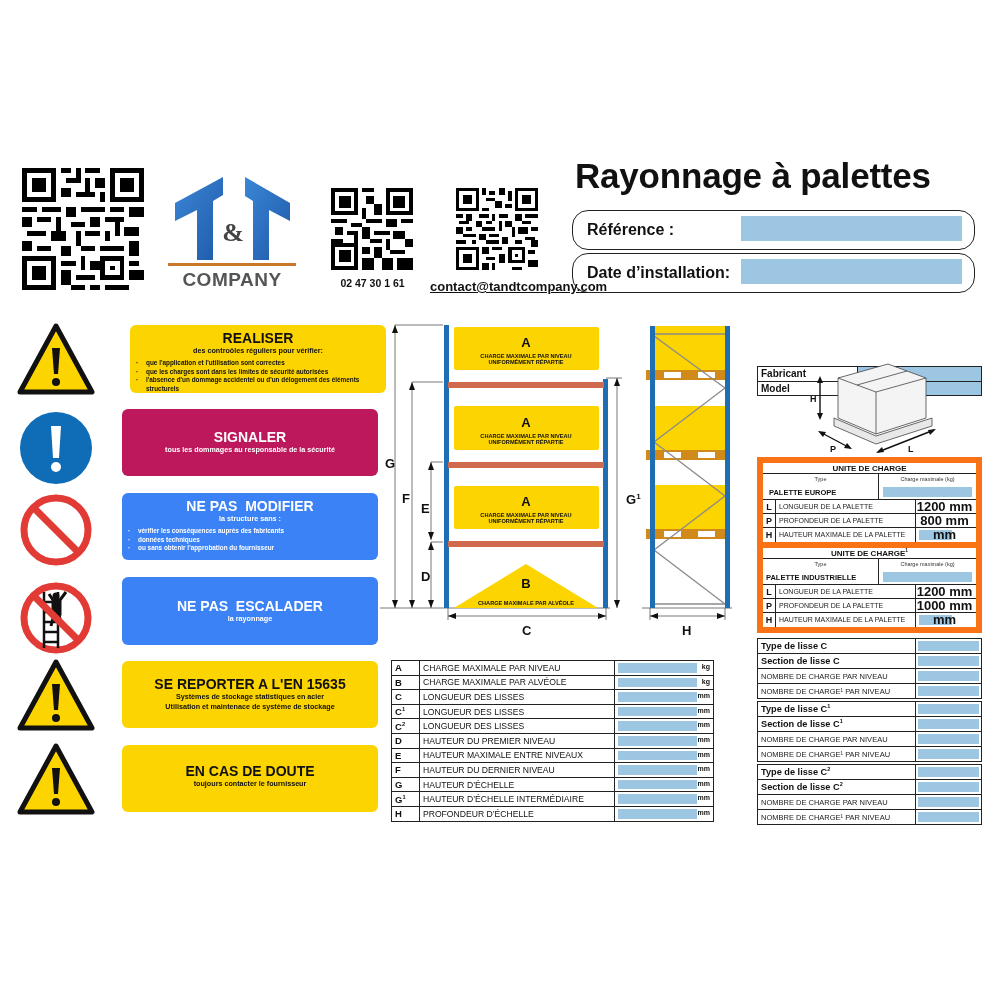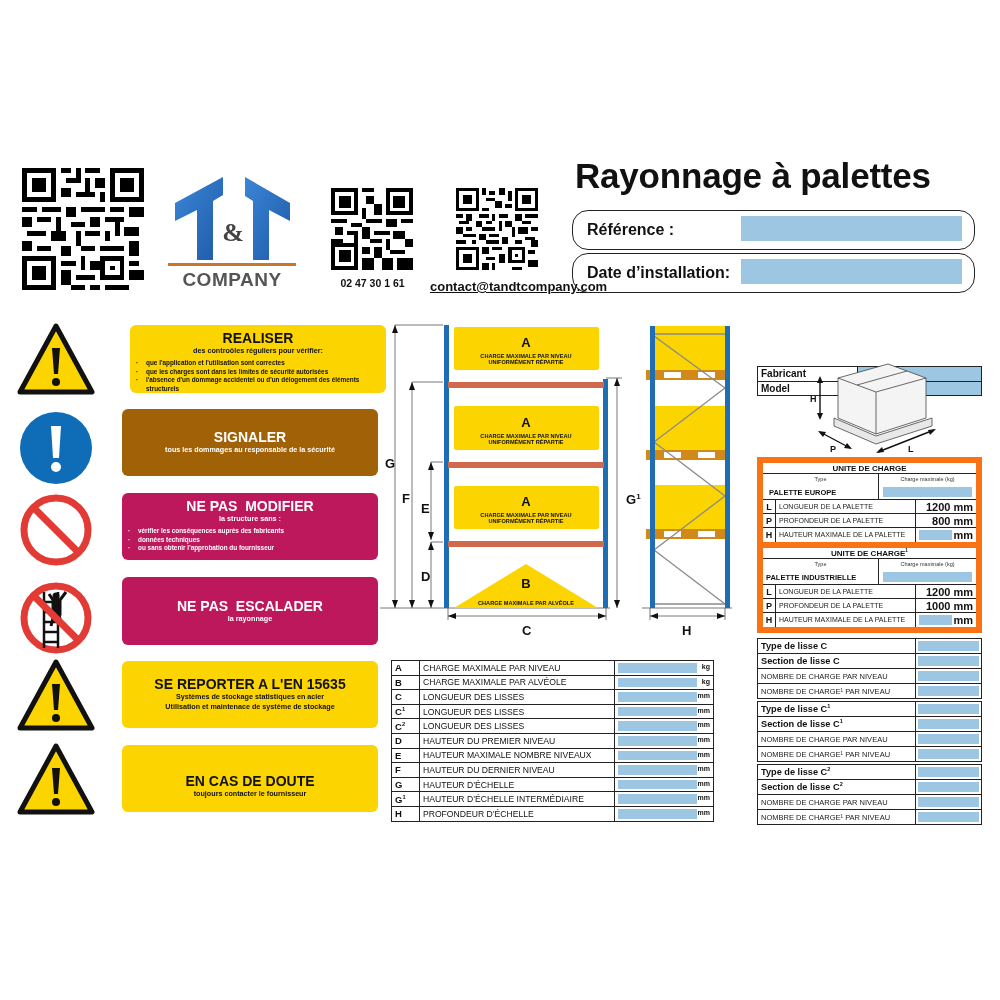--- a/index.html
+++ b/index.html
@@ -27,22 +27,22 @@
   .info-box .field { position: absolute; right: 12px; top: 5px; height: 25px; background: #9dc6e3; }
 
   
   .sign { position: absolute; left: 16px; width: 80px; height: 80px; }
   .sign svg { width: 100%; height: 100%; }
   .panel {
     position: absolute; left: 122px; width: 256px; border-radius: 6px;
     text-align: center; padding-top: 5px;
   }
   .panel.yellow { background: #fcd400; color: #111; }
-  .panel.blue { background: #a16207; color: #fff; }
-  .panel.red { background: #be185d; color: #fff; }
+  .panel.blue { background: #be185d; color: #fff; }
+  .panel.red { background: #3b82f6; color: #fff; }
   .panel .ph { font-weight: bold; font-size: 14px; line-height: 16px; }
   .panel .ps { font-weight: bold; font-size: 7.2px; line-height: 10px; }
   .panel ul { list-style: none; text-align: left; margin-top: 3px; padding-left: 6px; }
   .panel li { font-weight: bold; font-size: 6.4px; line-height: 8.5px; padding-left: 10px; position: relative; }
   .panel li::before { content: "·"; position: absolute; left: 0; }
 
   
   .diagram { position: absolute; left: 380px; top: 318px; width: 370px; height: 330px; }
   .diagram svg { width: 100%; height: 100%; }
 
@@ -70,21 +70,21 @@
   .unit .urow1 { display: flex; height: 26px; border-bottom: 1px solid #222; }
   .unit .urow1 .c1 { width: 116px; border-right: 1px solid #222; position: relative; }
   .unit .urow1 .c2 { flex: 1; position: relative; }
   .unit .small { font-size: 5.5px; text-align: center; display: block; padding-top: 2px; color: #333; }
   .unit .ptype { position: absolute; left: 6px; bottom: 2px; font-size: 7.5px; font-weight: bold; white-space: nowrap; }
   .unit .cfield { position: absolute; left: 4px; right: 4px; bottom: 2px; height: 10px; background: #9dc6e3; }
   .unit .drow { display: flex; height: 14px; border-bottom: 1px solid #222; font-size: 7px; align-items: stretch; }
   .unit .drow:last-child { border-bottom: none; }
   .unit .drow .k { width: 13px; border-right: 1px solid #222; font-weight: bold; font-size: 9px; text-align: center; line-height: 14px; }
   .unit .drow .d { width: 140px; border-right: 1px solid #222; padding-left: 3px; line-height: 14px; white-space: nowrap; color: #222; }
-  .unit .drow .v { flex: 1; text-align: right; font-weight: bold; font-size: 11px; line-height: 14px; padding-right: 3px; position: relative; }
+  .unit .drow .v { flex: 1; text-align: center; font-weight: bold; font-size: 13px; line-height: 14px; padding-right: 3px; position: relative; }
   .unit .drow .v .hf { position: absolute; left: 3px; top: 2px; bottom: 2px; right: 24px; background: #9dc6e3; }
   .unit .drow .v span.u { position: relative; }
 
   .lisse { position: absolute; left: 757px; width: 225px; }
   .lisse td { height: 14.3px; padding: 0 3px; white-space: nowrap; }
   .lisse td.b { font-size: 9.2px; font-weight: bold; }
   .lisse td.s { font-size: 7.5px; color: #222; }
   .lisse td.l { width: 158px; }
   .lisse td.v { padding: 2px; }
   .lisse td.v div { background: #9dc6e3; height: 100%; min-height: 10px; }
@@ -358,21 +358,21 @@
   <div class="ps">Utilisation et maintenace de système de stockage</div>
 </div>
 
 <div class="sign" style="top:740px;">
   <svg viewBox="0 0 80 80">
       <path d="M40 6 L76 72 L4 72 Z" fill="#fcd400" stroke="#111" stroke-width="5" stroke-linejoin="round"></path>
       <path d="M36 28 h8 l-2 26 h-4 z" fill="#111"></path>
       <circle cx="40" cy="62" r="4" fill="#111"></circle>
     </svg>
 </div>
-<div class="panel yellow" style="top:745px;height:67px;padding-top:28px;">
+<div class="panel yellow" style="top:745px;height:67px;padding-top:18px;">
   <div class="ph">EN CAS DE DOUTE</div>
   <div class="ps">toujours contacter le fournisseur</div>
 </div>
 
 <div class="diagram">
   <svg viewBox="0 0 370 330" font-family="Liberation Sans, sans-serif">
 
     <g stroke="#555" stroke-width="0.8" fill="none">
       <line x1="15" y1="7" x2="63" y2="7"></line>
       <line x1="15" y1="7" x2="15" y2="290"></line>
@@ -522,21 +522,21 @@
       <tr>
         <td class="k"><span>D</span><sup></sup></td>
         <td class="d">HAUTEUR DU PREMIER NIVEAU</td>
         <td class="v">
           <div class="f"></div>
           <span class="u">mm</span>
         </td>
       </tr>
       <tr>
         <td class="k"><span>E</span><sup></sup></td>
-        <td class="d">HAUTEUR MAXIMALE NOMBRE NIVEAUX</td>
+        <td class="d">HAUTEUR MAXIMALE ENTRE NIVEAUX</td>
         <td class="v">
           <div class="f"></div>
           <span class="u">mm</span>
         </td>
       </tr>
       <tr>
         <td class="k"><span>F</span><sup></sup></td>
         <td class="d">HAUTEUR DU DERNIER NIVEAU</td>
         <td class="v">
           <div class="f"></div>

